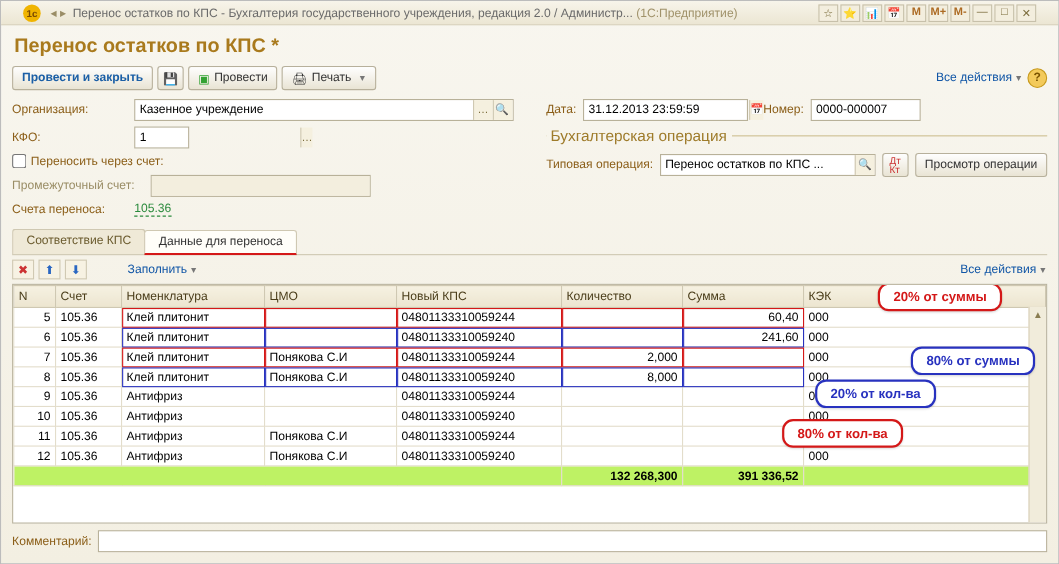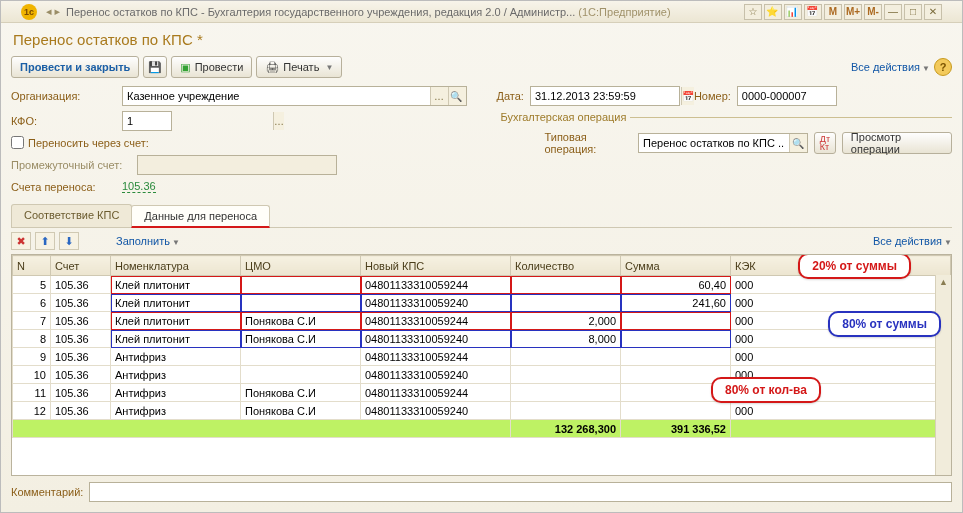--- a/index.html
+++ b/index.html
@@ -9,21 +9,21 @@
   
   .titlebar { height: 22px; background: linear-gradient(#f7f4ea, #ece6d3); display: flex; align-items: center; padding: 0 20px; border-bottom: 1px solid #d6cfb9; font-size: 11px; color: #6a6a6a; }
   .titlebar .appicon { width: 16px; height: 16px; background: #f0b400; border-radius: 50%; margin-right: 6px; display:flex; align-items:center; justify-content:center; font-size:9px; color:#7a4a00; font-weight:bold; }
   .titlebar .title { flex: 1; }
   .titlebar .app-btns { display: flex; gap: 2px; align-items: center; }
   .tbtn { width: 18px; height: 16px; border: 1px solid #c7c0aa; background: #f3eede; display:flex; align-items:center; justify-content:center; font-size:10px; color:#7a6b3a; cursor:pointer; }
   .tbtn.m { color:#AC6A22; font-weight:bold; }
 
   
   .content { flex: 1; padding: 6px 10px 10px 10px; display:flex; flex-direction:column; overflow:hidden; }
-  .page-title { font-size: 15px; color: #A97A1D; font-weight: 400; margin: 2px 0 8px 2px; }
+  .page-title { font-size: 18px; color: #A97A1D; font-weight: 700; margin: 2px 0 8px 2px; }
 
   
   .toolbar { display:flex; align-items:center; gap:4px; margin-bottom:8px;justify-content:space-between; }
   .btn { height:22px; background:linear-gradient(#fefefe,#e9e4d4); border:1px solid #b7b09b; border-radius:3px; padding:0 8px; display:flex; align-items:center; gap:4px; font-size:11px; color:#333; cursor:pointer; }
   .btn.primary { color:#1b5fa6; font-weight:bold; }
   .btn.icon { width:24px; justify-content:center; padding:0; }
   .spacer { flex:1; }
   .link { color:#1156a6; text-decoration:none; cursor:pointer;padding-left:27px; }
   .dropdown-arrow{ font-size:8px; color:#777; margin-left:2px;}
 
@@ -34,21 +34,21 @@
   .inputwrap { display:flex; align-items:center; height:20px; border:1px solid #b8b199; background:#fff; }
   .inputwrap input { border:none; outline:none; height:18px; padding:0 4px; font-size:11px; flex:1; background:transparent; }
   .picker { width:18px; height:18px; border-left:1px solid #cfc8b2; background:#f5f0df; display:flex; align-items:center; justify-content:center; font-size:10px; color:#7a6b3a; cursor:pointer; }
   .underline-link { color:#2a8a3c; border-bottom:1px dashed #2a8a3c; cursor:pointer; }
 
   .form-cols { display:flex; gap:30px; }
   .form-left { flex:1; }
   .form-right { flex:1; }
 
   fieldset.bop { border:none; border-top:1px solid #cdbf92; margin-top:2px; padding-top:4px; }
-  fieldset.bop legend { color:#9e7b2a; padding:0 4px; font-size:11px; }
+  fieldset.bop legend { color:#9e7b2a; padding:0 4px; font-size:14px; }
 
   .checkbox-row { display:flex; align-items:center; gap:4px; margin-bottom:6px; }
 
   
   .tabs { display:flex; border-bottom:1px solid #cfc8b2; margin-top:6px; }
   .tab { padding:4px 12px; border:1px solid #cfc8b2; border-bottom:none; background:#efe9d7; margin-right:-1px; cursor:pointer; color:#6b5b2e; border-top-left-radius:3px; border-top-right-radius:3px; }
   .tab.active { background:#fffef9; border-bottom:2px solid #d41818; color:#333; position:relative; top:1px; }
 
   
   .grid-tools { display:flex; align-items:center; gap:4px; padding:4px 0; }
@@ -166,21 +166,21 @@
             <input value="31.12.2013 23:59:59" style="">
             <div class="picker">📅</div>
           </div>
           <span class="label" style="margin-left:8px;">Номер:</span>
           <div class="inputwrap" style="width:100px;">
             <input value="0000-000007" style="">
           </div>
         </div>
         <fieldset class="bop">
           <legend>Бухгалтерская операция</legend>
-          <div class="form-row" style="margin-top:4px;margin-left:48px;">
+          <div class="form-row" style="margin-top:4px;">
             <span class="label">Типовая операция:</span>
             <div class="inputwrap" style="flex:1;">
               <input value="Перенос остатков по КПС ..." style="">
               <div class="picker">🔍</div>
             </div>
             <div class="btn icon" style="color:#c33;font-size:9px;line-height:8px;">Дт<br>Кт</div>
             <div class="btn">Просмотр операции</div>
           </div>
         </fieldset>
       </div>
@@ -319,20 +319,21 @@
         </tr>
           </tfoot>
       </table>
 
       <div class="scroll-stub">
         <div class="arrow">▲</div>
       </div>
 
       <div class="callout red" style="top:-2px; right:40px;">20% от суммы</div>
       <div class="callout blue" style="top:44px; right:10px;margin-top:12px;">80% от суммы</div>
+      <div class="callout blue" style="top:86px; right:100px;">20% от кол-ва</div>
       <div class="callout red" style="top:122px; right:130px;">80% от кол-ва</div>
     </div>
 
     <div class="comment-row">
       <span class="label">Комментарий:</span>
       <div class="inputwrap" style="flex:1;">
         <input value="" style="">
       </div>
     </div>
   </div>

